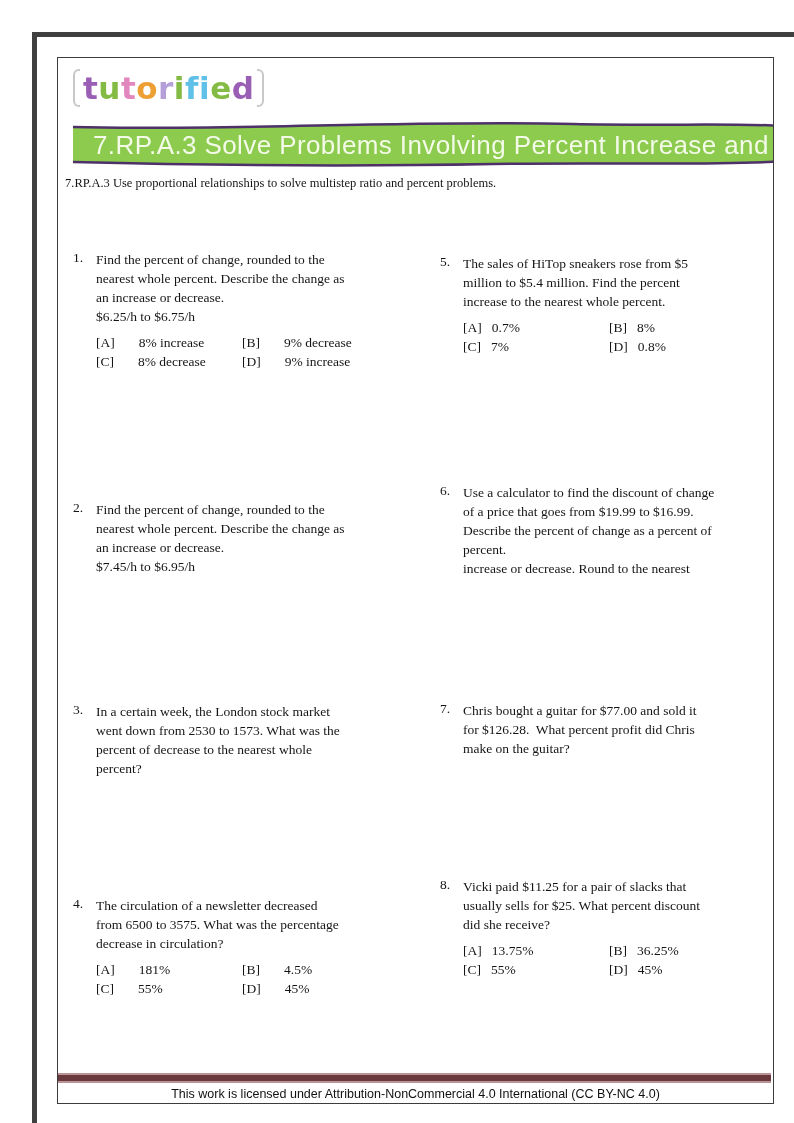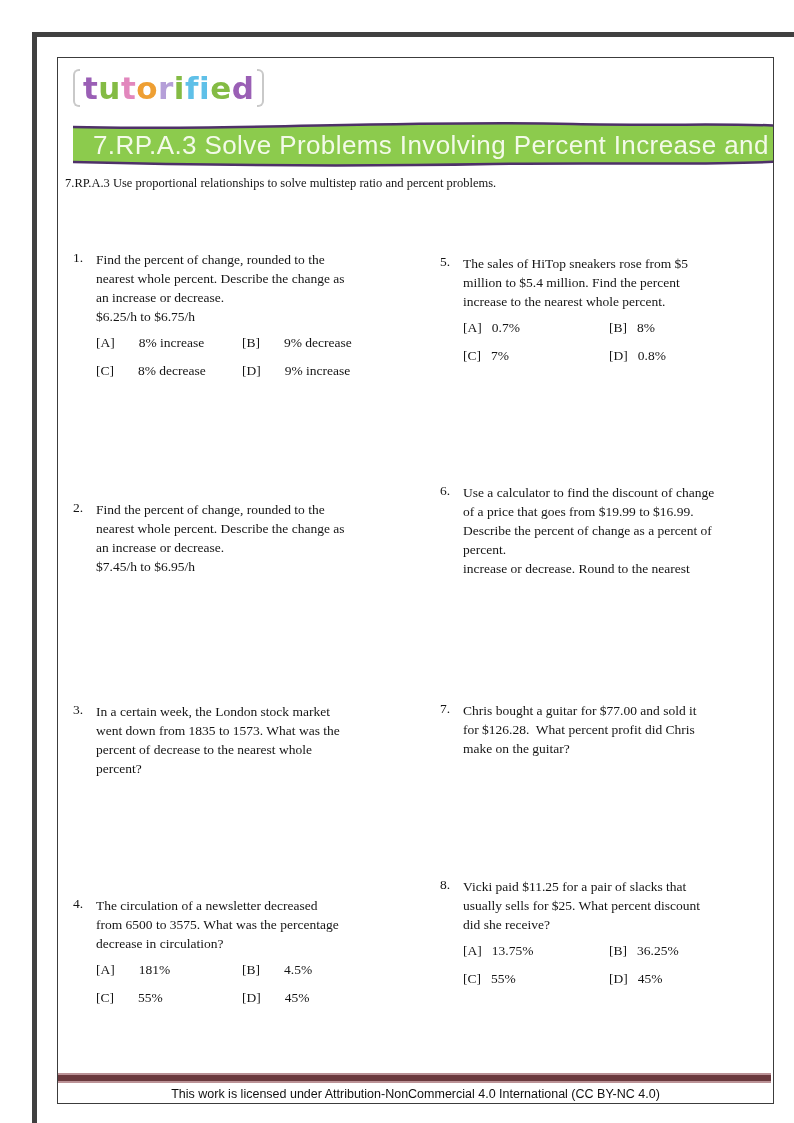--- a/index.html
+++ b/index.html
@@ -25,21 +25,21 @@
 
   .standard { position:absolute; left:7px; top:118px; font-size:12.5px; color:var(--ink); }
 
   
   .question { position:absolute; font-size:13.5px; color:var(--ink); }
   .col-left  { left:15px;  width:340px; }
   .col-right { left:382px; width:336px; }
   .qnum  { position:absolute; left:0; top:0; }
   .qbody { margin-left:23px; }
   .qline { line-height:19px; white-space:pre; }
-  .options { margin-top:7px; display:grid; grid-template-columns:146px auto; row-gap:9px; }
+  .options { margin-top:7px; display:grid; grid-template-columns:146px auto; }
   .opt { line-height:19px; white-space:nowrap; }
   .opt-text { margin-left:24px; }
   .col-right .opt-text { margin-left:10px; }
 
   
   .footer-divider { position:absolute; left:0; top:1015px; width:713px; height:10px;
                     background:var(--maroon); border-top:2px solid var(--maroon_edge); border-bottom:2px solid var(--maroon_edge); }
   .footer-license { position:absolute; left:0; top:1029px; width:715px; text-align:center;
                     font-family:"Liberation Sans", sans-serif; font-size:12.5px; color:#111; }
 </style>
@@ -89,21 +89,21 @@
         <div class="qline">nearest whole percent. Describe the change as</div>
         <div class="qline">an increase or decrease.</div>
         <div class="qline">$7.45/h to $6.95/h</div>
       </div>
     </div>
 
     <div class="question col-left" style="top:644px">
       <div class="qnum">3.</div>
       <div class="qbody">
         <div class="qline">In a certain week, the London stock market</div>
-        <div class="qline">went down from 1835 to 1573. What was the</div>
+        <div class="qline">went down from 2530 to 1573. What was the</div>
         <div class="qline">percent of decrease to the nearest whole</div>
         <div class="qline">percent?</div>
       </div>
     </div>
 
     <div class="question col-left" style="top:838px">
       <div class="qnum">4.</div>
       <div class="qbody">
         <div class="qline">The circulation of a newsletter decreased</div>
         <div class="qline">from 6500 to 3575. What was the percentage</div>

